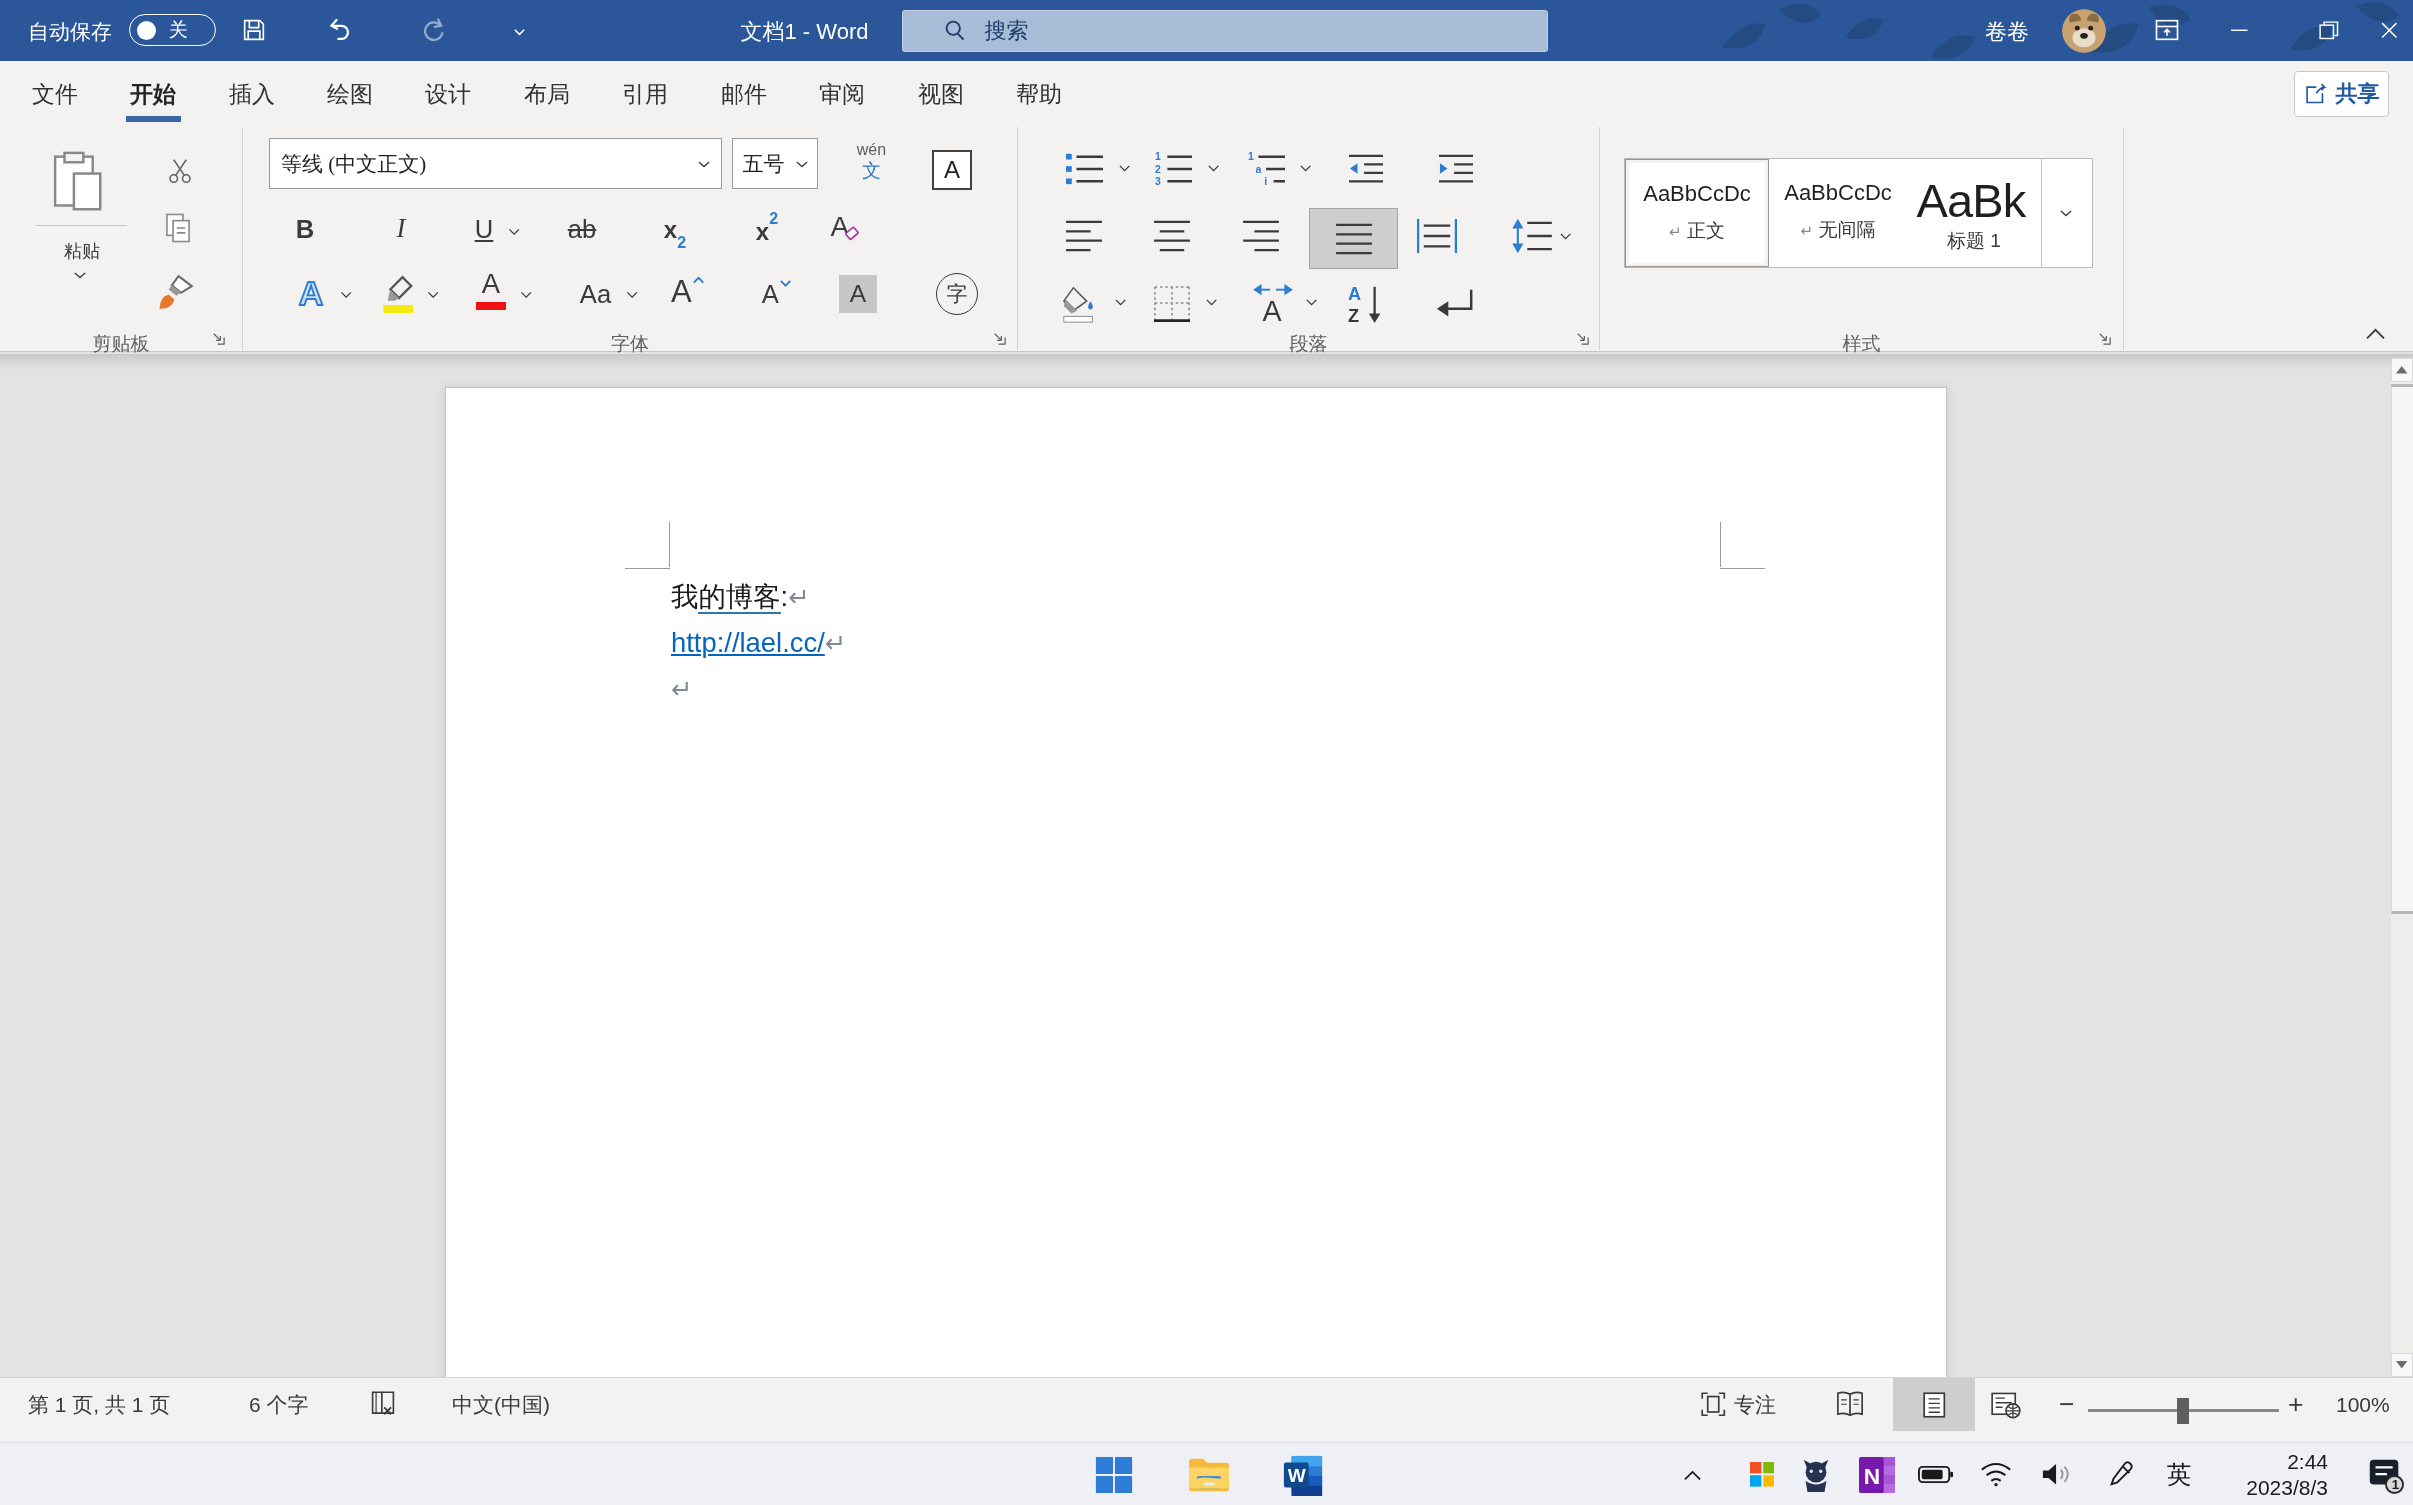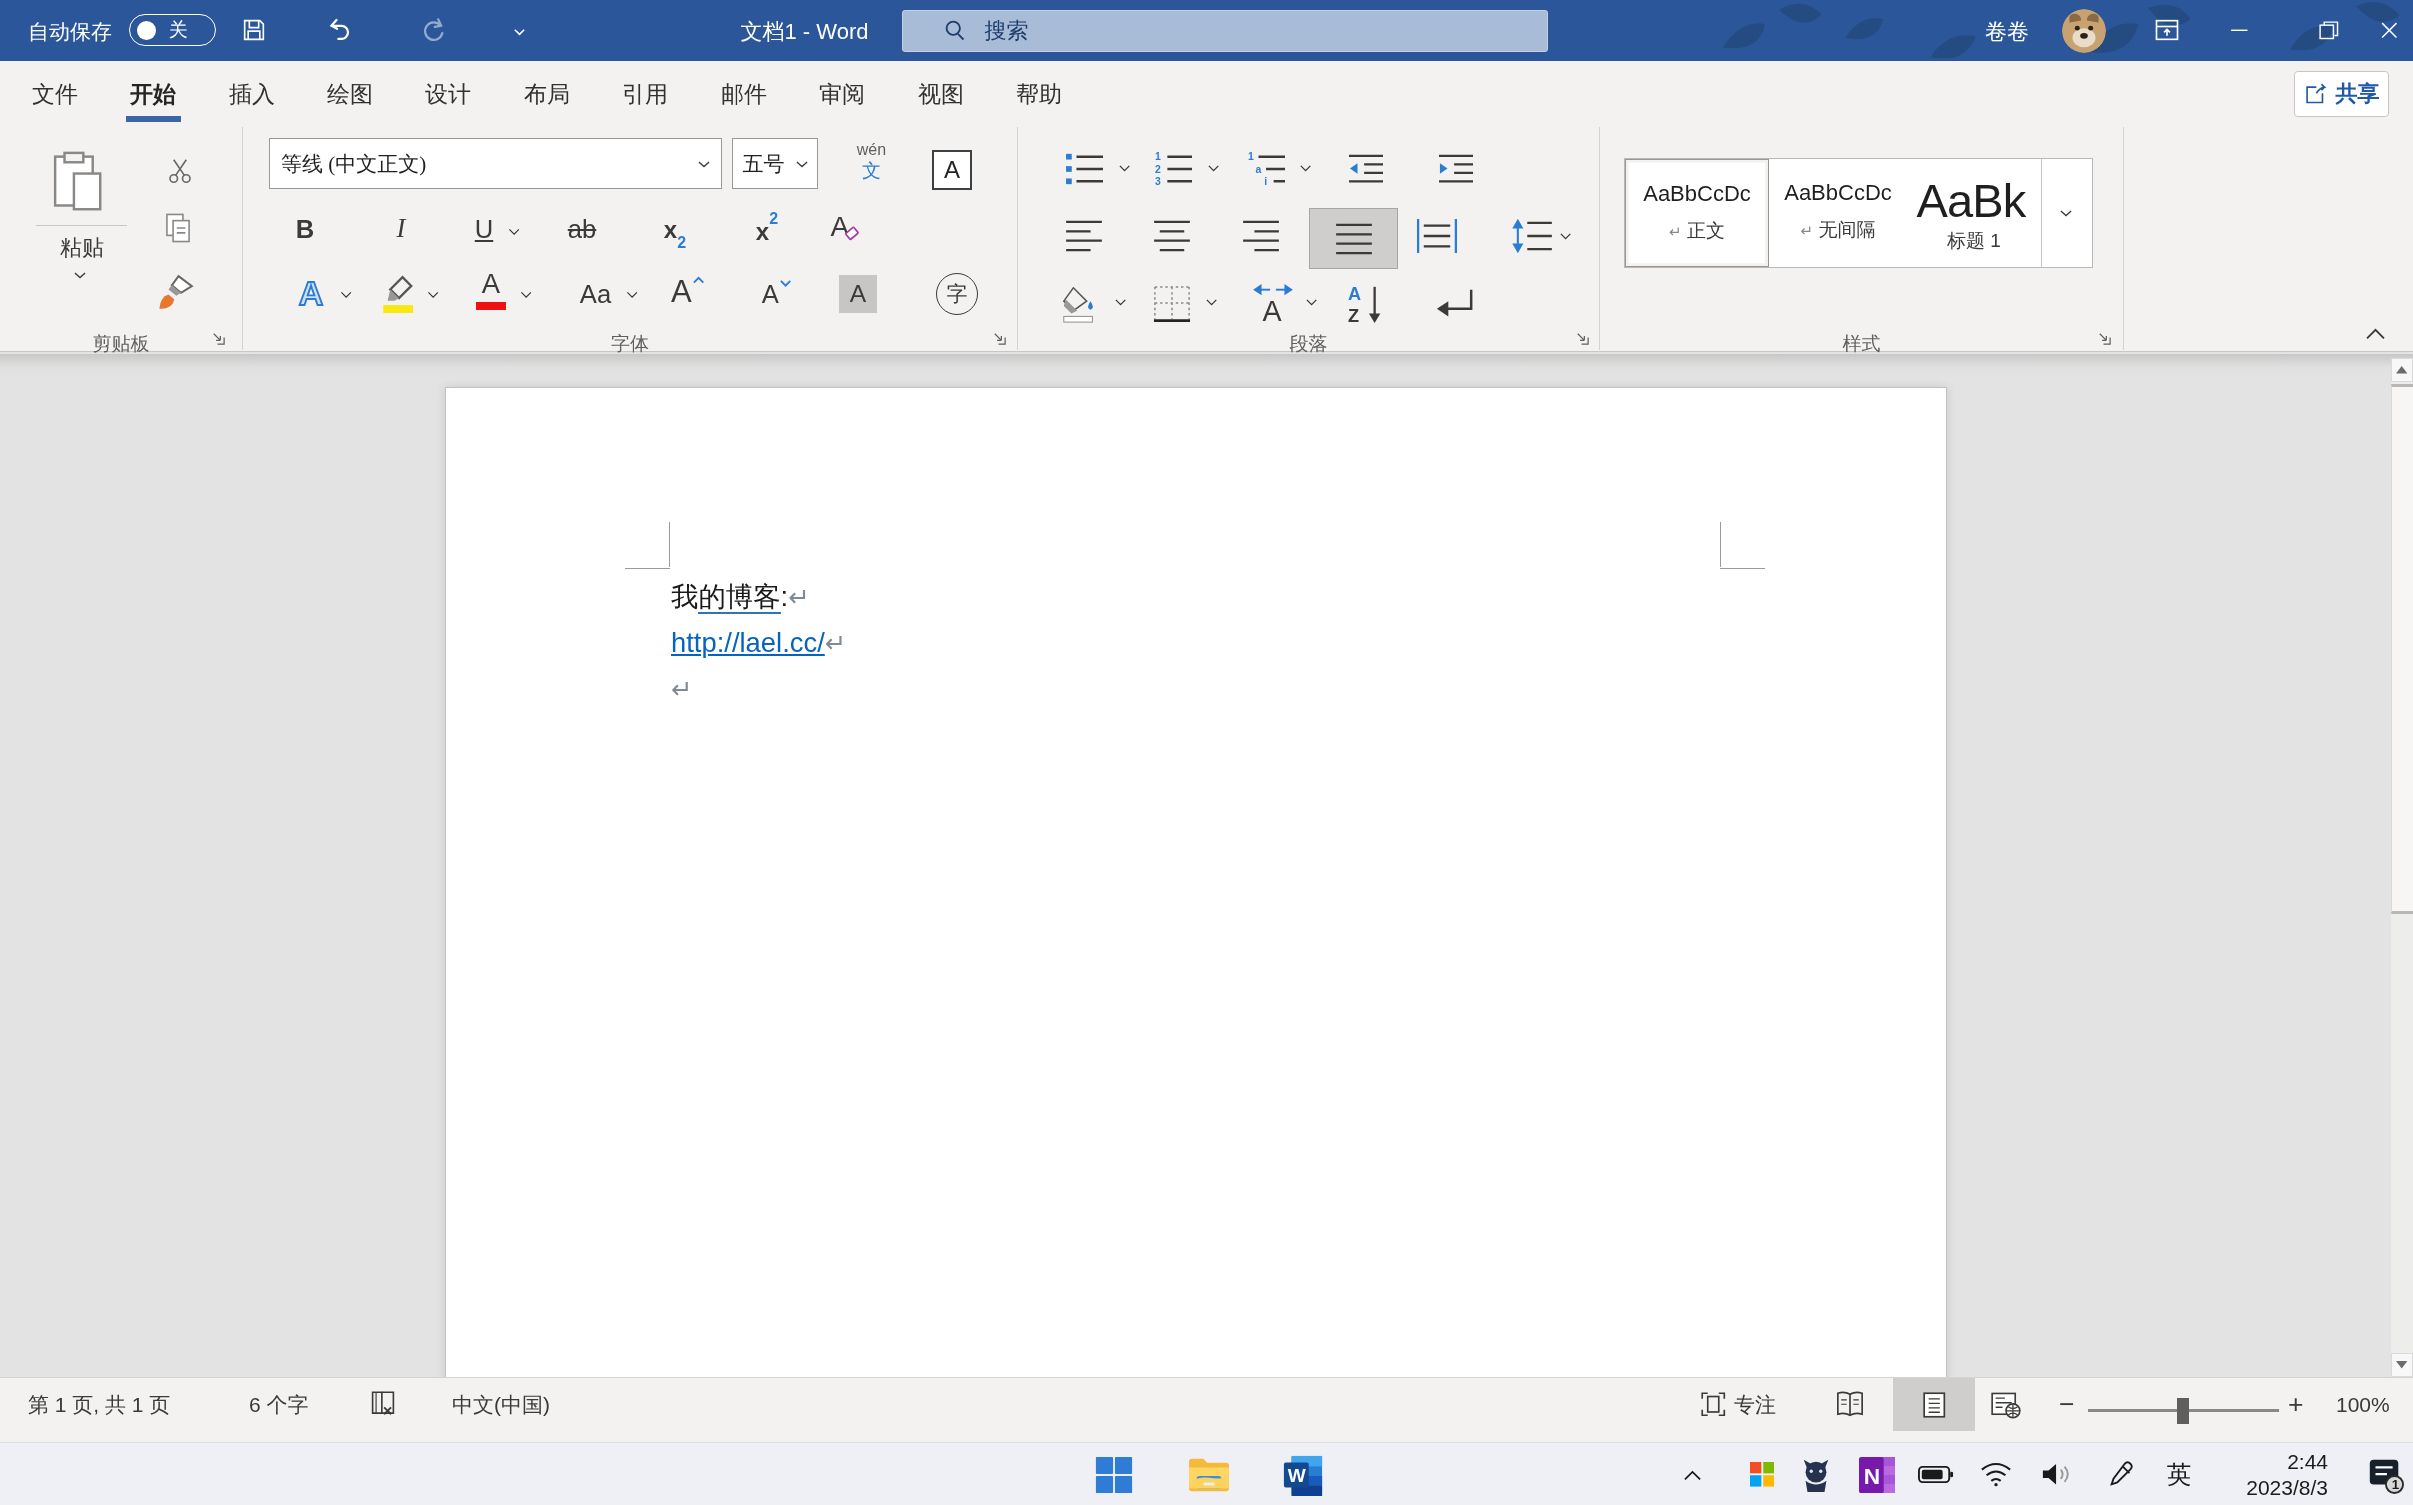--- a/index.html
+++ b/index.html
@@ -197,21 +197,21 @@
 
     <div class="rgroup" style="left:0;width:243px;">
       <div class="ric" style="left:47px;top:23px;width:66px;height:64px;">
         <svg width="59" height="62" viewBox="0 0 31 33" fill="none" stroke="#8a8886" stroke-width="1.3">
             <rect x="2" y="3" width="20" height="26" fill="#fff"></rect>
             <rect x="7" y="1" width="10" height="5" fill="#f3f2f1"></rect>
             <rect x="12" y="12" width="14" height="19" fill="#fff"></rect>
           </svg>
       </div>
       <div style="position:absolute;left:36px;top:98px;width:91px;border-top:0.9px solid #c8c6c4;"></div>
-      <div class="btn-txt" style="left:44px;top:108px;width:76px;height:28px;font-size:22px;">
+      <div class="btn-txt" style="left:44px;top:108px;width:76px;height:28px;font-size:18px;">
           <span>粘贴</span>
         </div>
       <div class="ric" style="left:68px;top:142px;width:24.6px;height:13.2px;">
         <svg width="14" height="8.5" viewBox="0 0 15 9" fill="none" stroke="#3b3a39" stroke-width="1.4">
             <path d="M2 2 L7.5 7 L13 2"></path>
           </svg>
       </div>
       <div class="ric" style="left:161px;top:26.5px;width:38px;height:34px;">
         <svg width="30" height="30" viewBox="0 0 24 24" fill="none" stroke="#696764" stroke-width="1.3">
             <circle cx="7" cy="18" r="3"></circle>

